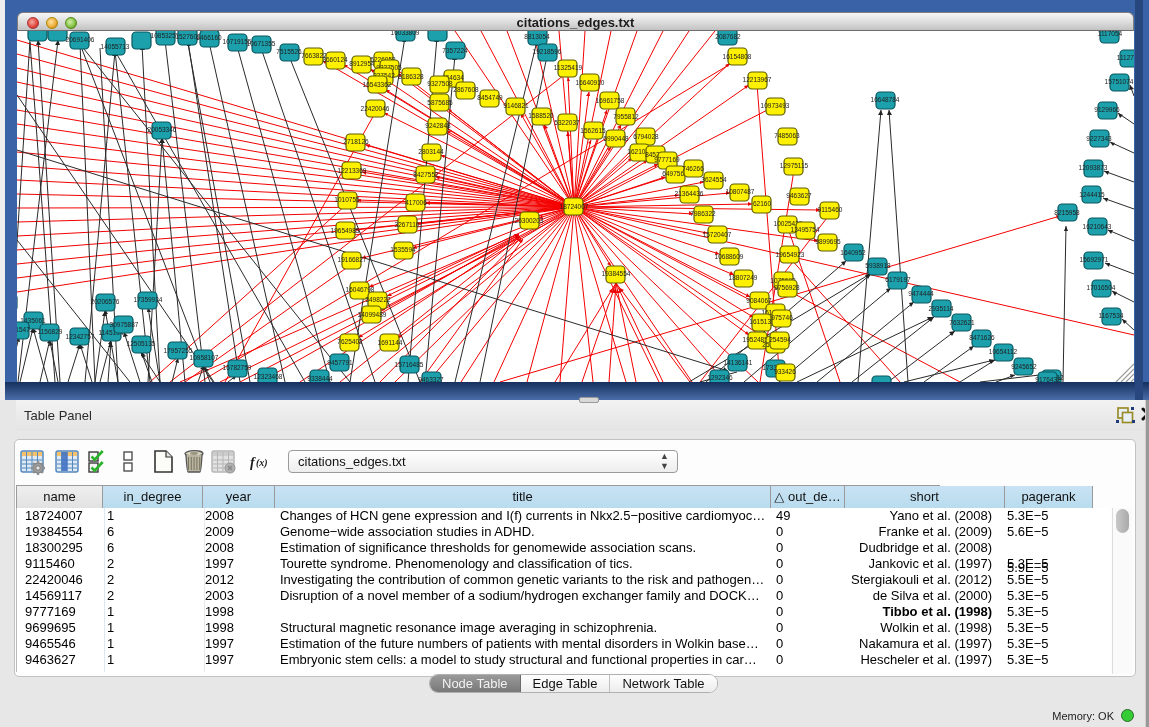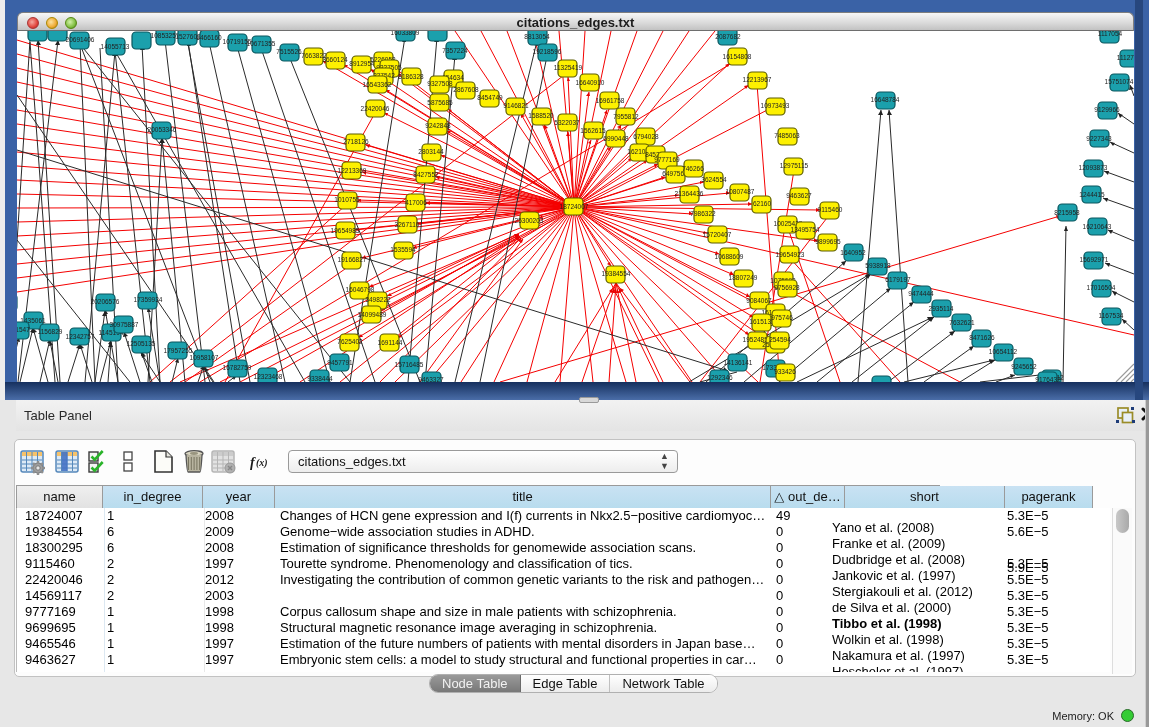--- a/index.html
+++ b/index.html
@@ -16,21 +16,21 @@
   border:1px solid #c2c2c2; border-radius:5px; }
 #combo { position:absolute; left:288px; top:450px; width:390px; height:23px; background:linear-gradient(#ffffff,#ededed);
   border:1px solid #9a9a9a; border-radius:4px; font-size:13px; color:#111; line-height:21px; padding-left:9px; }
 #combo .ar { position:absolute; right:8px; top:0; font-size:9px; color:#444; line-height:10px; }
 #thead { position:absolute; left:16px; top:485px; width:924px; height:23px; background:#c7dff0; border-top:1px solid #9a9a9a; border-bottom:1px solid #8c8c8c; border-left:1px solid #9a9a9a; }
 .hc { position:absolute; top:0; height:22px; border-right:1px solid #9a9a9a; text-align:center; font-size:13px; color:#111; line-height:22px; background:linear-gradient(#c9e2f3,#b8dcee); }
 .hc.gr { background:linear-gradient(#efefef,#e2e2e2); }
 #tbody { position:absolute; left:16px; top:508px; width:1094px; height:164px; overflow:hidden; background:#fff; border-left:1px solid #bbb; }
 .tr { position:absolute; left:0; width:1095px; height:16px; font-size:13px; color:#000; }
 .tr span { position:absolute; top:0; line-height:16px; white-space:nowrap; }
-.tr .ctr { text-align:left;margin-top:12px; }
+.tr .ctr { text-align:right; }
 #tbody::before { content:''; position:absolute; left:87px; top:0; height:166px; border-left:1px solid #dce8f2; }
 #tbody::after { content:''; position:absolute; left:187px; top:0; height:166px; border-left:1px solid #e8e8e8; }
 #vscroll { position:absolute; left:1112px; top:508px; width:20px; height:166px; background:#fafafa; border-left:1px solid #ddd; }
 #vthumb { position:absolute; left:3px; top:1px; width:13px; height:24px; background:linear-gradient(90deg,#c8c8c8,#a9a9a9); border-radius:7px; }
 #tabs { position:absolute; left:429px; top:674px; height:19px; display:flex; border:1px solid #b0b0b0; border-radius:9px; overflow:hidden; background:#fff; }
 .tab { font-size:13px; line-height:17px; padding:0 12px; color:#111; background:linear-gradient(#ffffff,#ececec); border-right:1px solid #c0c0c0; }
 .tab.sel { background:linear-gradient(#9a9a9a,#787878); color:#f2f2f2; border-right:1px solid #6a6a6a; }
 .tab:last-child { border-right:none; }
 #mem { position:absolute; right:35px; top:710px; font-size:11px; color:#222; }
 #memdot { position:absolute; right:15px; top:709px; width:13px; height:13px; border-radius:50%; background:#35cc35; border:1.5px solid #2a6b2a; }
@@ -841,47 +841,47 @@
       <span style="left:188px;">2012</span>
 <span style="left:263px;">Investigating the contribution of common genetic variants to the risk and pathogen…</span>
       <span style="left:759px;">0</span>
 <span class="ctr" style="left:815px;width:160px;">Stergiakouli et al. (2012)</span>
       <span style="left:990px;">5.5E−5</span>
 </div>
     <div class="tr" style="top:80px;">
 <span style="left:8px;">14569117</span>
       <span style="left:90px;">2</span>
       <span style="left:188px;">2003</span>
+<span style="left:263px;">Disruption of a novel member of a sodium/hydrogen exchanger family and DOCK…</span>
       <span style="left:759px;">0</span>
 <span class="ctr" style="left:815px;width:160px;">de Silva et al. (2000)</span>
       <span style="left:990px;">5.3E−5</span>
 </div>
     <div class="tr" style="top:96px;">
 <span style="left:8px;">9777169</span>
       <span style="left:90px;">1</span>
       <span style="left:188px;">1998</span>
-<span style="left:263px;">Corpus callosum shape and size in male patients with schizophrenia.</span>
       <span style="left:759px;">0</span>
 <span class="ctr" style="left:815px;width:160px;font-weight:bold;">Tibbo et al. (1998)</span>
       <span style="left:990px;">5.3E−5</span>
 </div>
     <div class="tr" style="top:112px;">
 <span style="left:8px;">9699695</span>
       <span style="left:90px;">1</span>
       <span style="left:188px;">1998</span>
 <span style="left:263px;">Structural magnetic resonance image averaging in schizophrenia.</span>
       <span style="left:759px;">0</span>
 <span class="ctr" style="left:815px;width:160px;">Wolkin et al. (1998)</span>
       <span style="left:990px;">5.3E−5</span>
 </div>
     <div class="tr" style="top:128px;">
 <span style="left:8px;">9465546</span>
       <span style="left:90px;">1</span>
       <span style="left:188px;">1997</span>
-<span style="left:263px;">Estimation of the future numbers of patients with mental disorders in Japan base…</span>
+<span style="left:263px;">Estimation of the future numbers of patients with mental disorders in Wolkin base…</span>
       <span style="left:759px;">0</span>
 <span class="ctr" style="left:815px;width:160px;">Nakamura et al. (1997)</span>
       <span style="left:990px;">5.3E−5</span>
 </div>
     <div class="tr" style="top:144px;">
 <span style="left:8px;">9463627</span>
       <span style="left:90px;">1</span>
       <span style="left:188px;">1997</span>
 <span style="left:263px;">Embryonic stem cells: a model to study structural and functional properties in car…</span>
       <span style="left:759px;">0</span>

